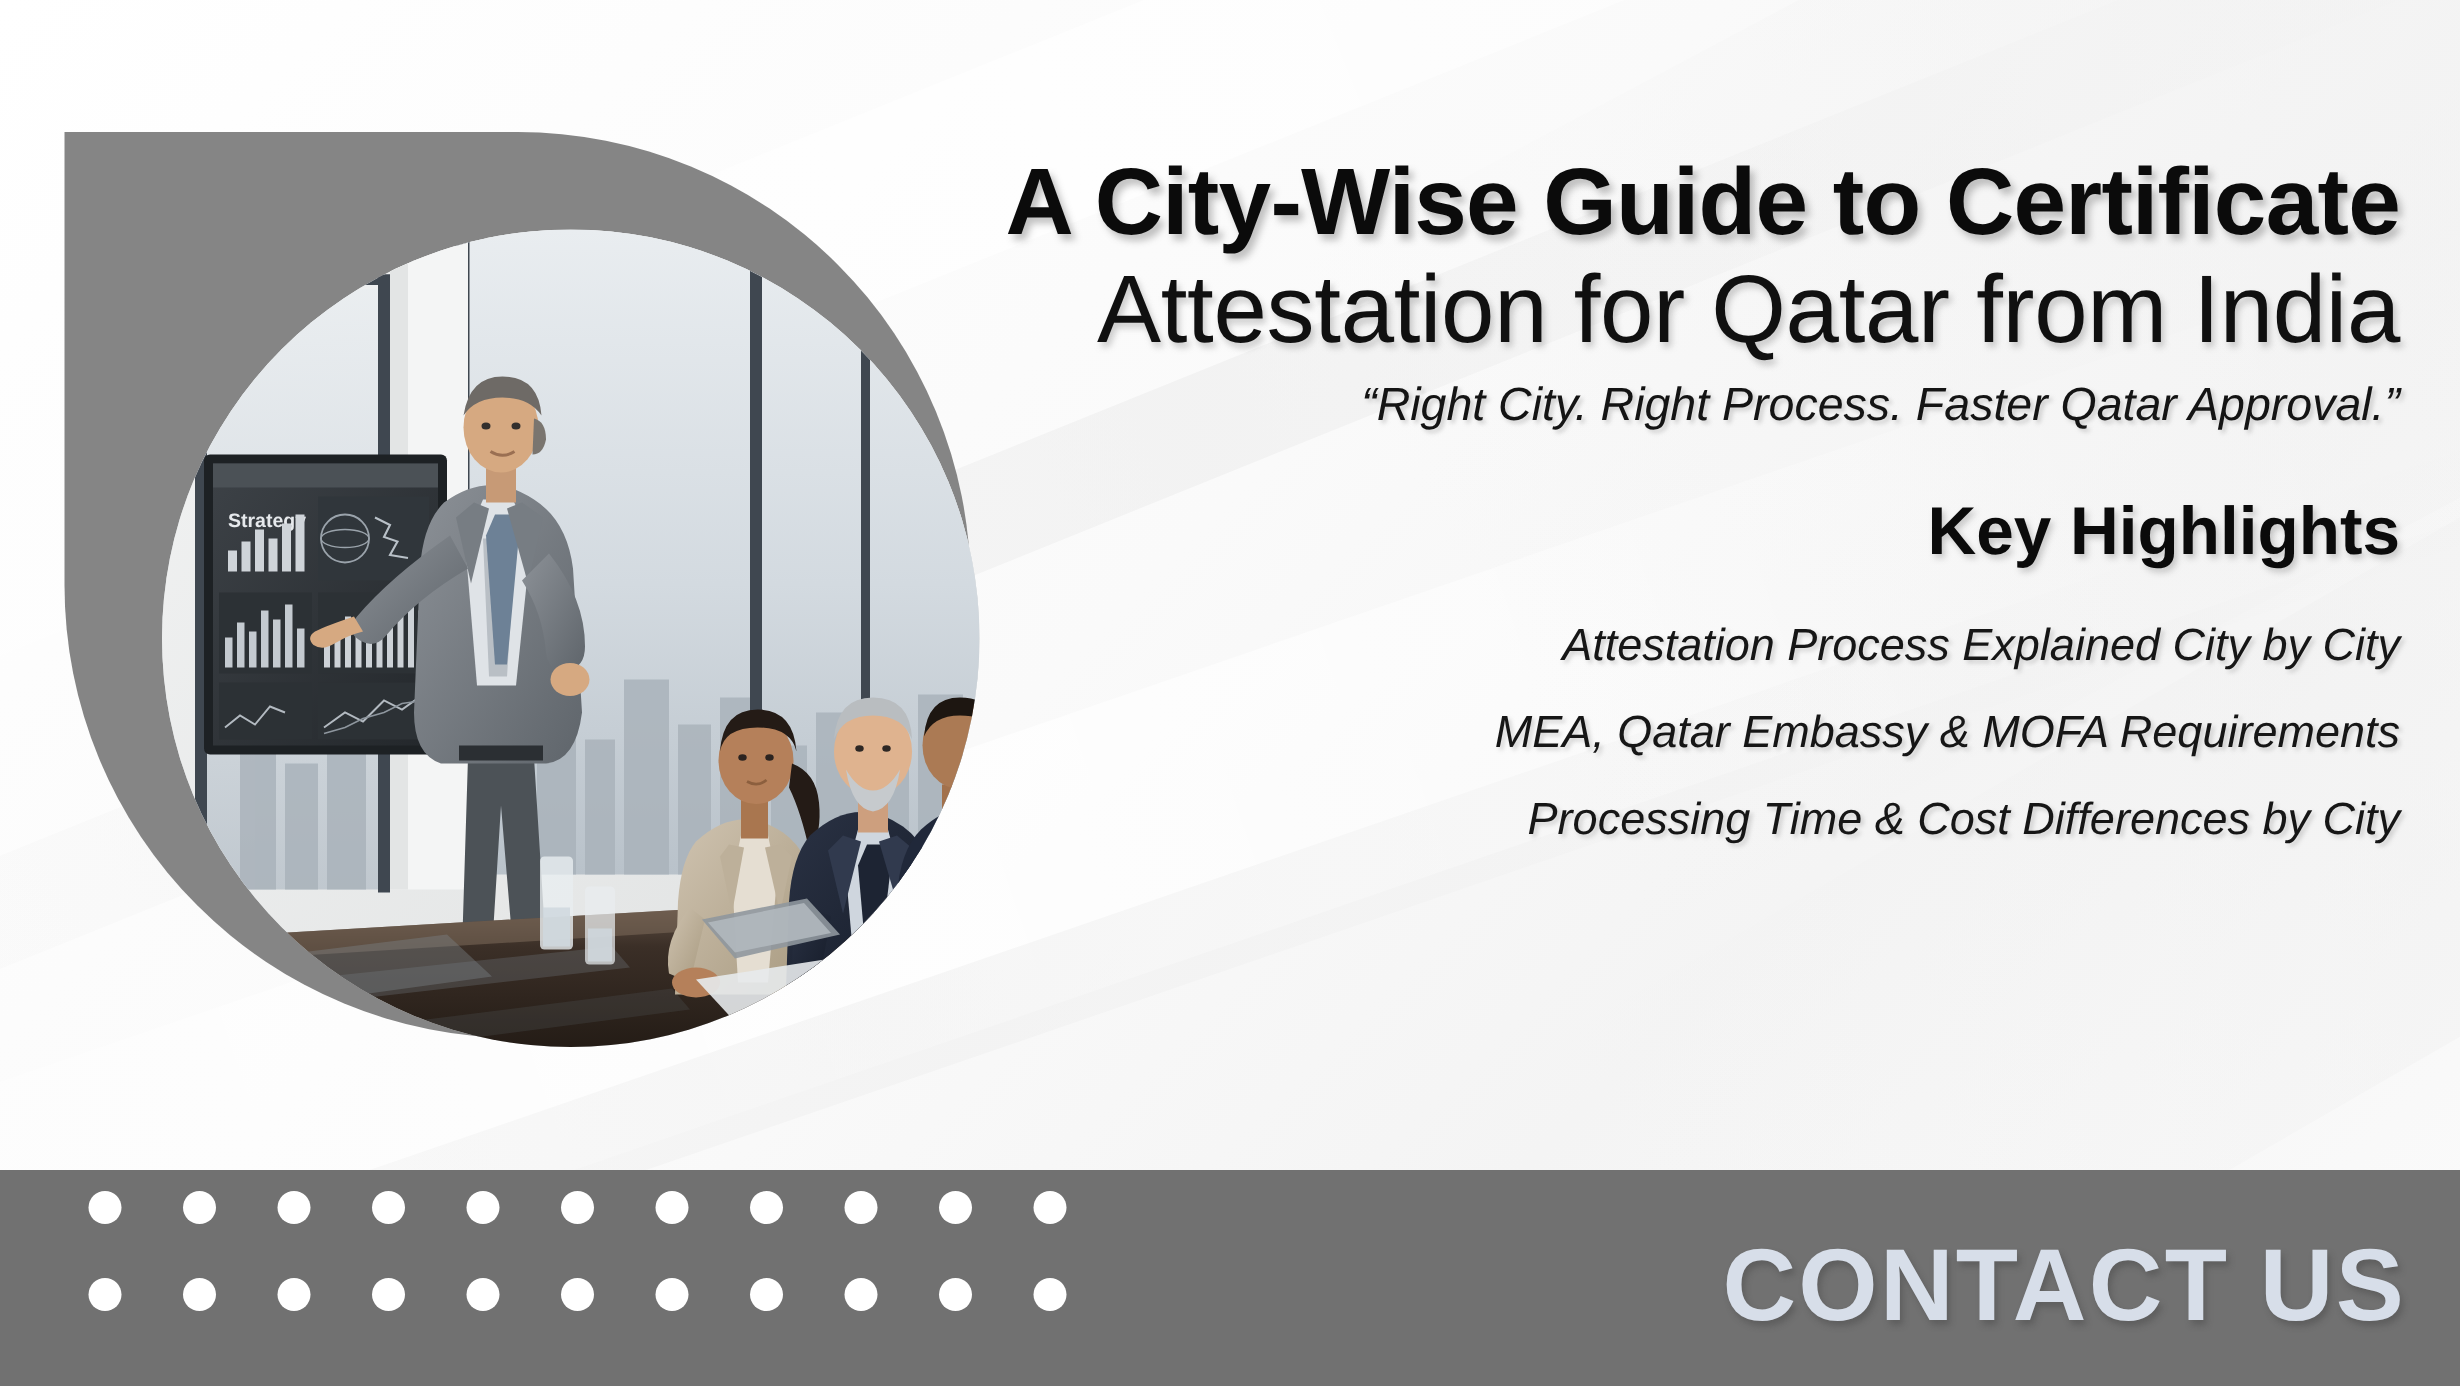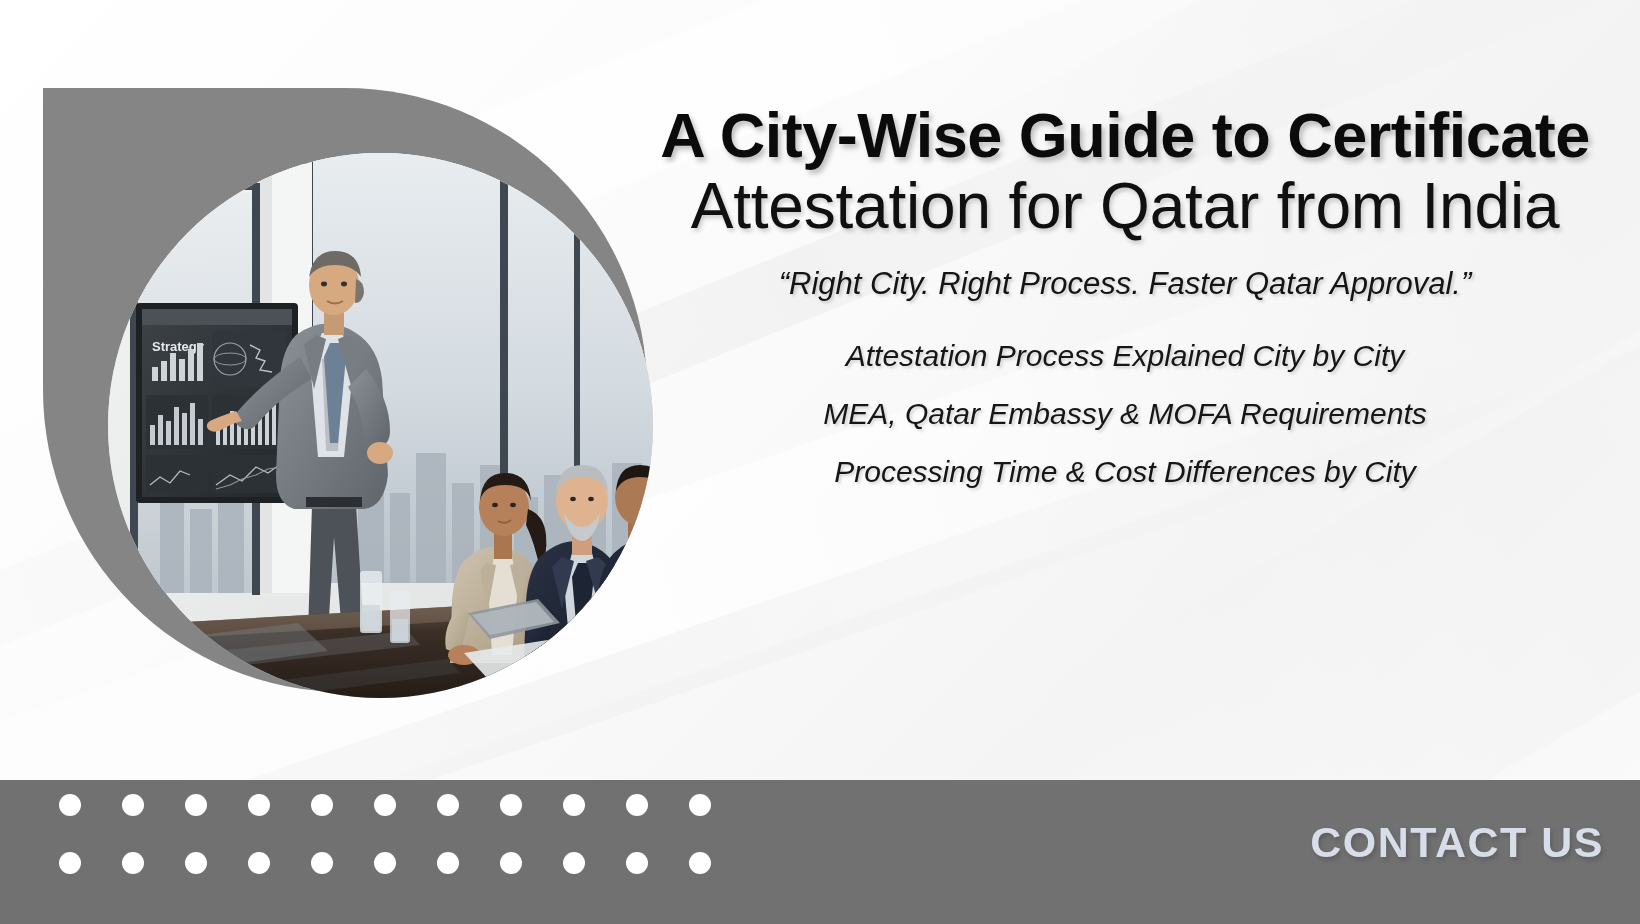--- a/index.html
+++ b/index.html
@@ -61,23 +61,23 @@
     width:545px; height:545px;
     border-radius:50%;
     overflow:hidden;
     background:#cfd3d6;
   }
   .photo-circle svg { display:block; width:545px; height:545px; }
 
   
   #text-col {
     position:absolute;
-    right:25px; top:104px;
+    right:40px; top:104px;
     width:980px;
-    text-align:center;
+    text-align:right;
   }
   .title-l1 {
     font-family:"Liberation Sans", sans-serif;
     font-weight:bold;
     font-size:63px;
     line-height:1.0;
     letter-spacing:-0.5px;
     color:#0b0b0b;
     text-shadow:3px 4px 5px rgba(120,120,120,.45);
     white-space:nowrap;
@@ -92,21 +92,21 @@
     text-shadow:2px 3px 4px rgba(130,130,130,.40);
     white-space:nowrap;
   }
   .tagline {
     font-family:"Liberation Sans", sans-serif;
     font-style:italic;
     font-weight:normal;
     font-size:31px;
     line-height:1.1;
     color:#141414;
-    margin-top:22px;
+    margin-top:8px;
     text-shadow:2px 2px 3px rgba(140,140,140,.40);
     white-space:nowrap;
   }
   .kh-heading {
     font-family:"Liberation Sans", sans-serif;
     font-weight:bold;
     font-size:45px;
     line-height:1.0;
     color:#0b0b0b;
     margin-top:44px;
@@ -143,21 +143,21 @@
   #dot-grid .dot {
     width:22px; height:22px;
     border-radius:50%;
     background:#ffffff;
   }
   #contact-us {
     position:absolute;
     right:36px; top:38px;
     font-family:"Liberation Sans", sans-serif;
     font-weight:bold;
-    font-size:43px;
+    font-size:68px;
     letter-spacing:1.5px;
     color:#d7dee9;
     text-shadow:2px 3px 4px rgba(60,60,60,.35);
     white-space:nowrap;
   }
 </style>
 </head>
 <body>
 
 <div id="banner">
@@ -387,20 +387,21 @@
           <path d="M76 484 L190 470 L220 498 L104 514 Z" fill="#7e858a" opacity="0.4"></path>
         </g>
       </svg>
     </div>
   </div>
 
   <div id="text-col">
     <div class="title-l1">A City-Wise Guide to Certificate</div>
     <div class="title-l2">Attestation for Qatar from India</div>
     <div class="tagline">“Right City. Right Process. Faster Qatar Approval.”</div>
+    <div class="kh-heading">Key Highlights</div>
     <ul class="highlights">
       <li>Attestation Process Explained City by City</li>
       <li>MEA, Qatar Embassy &amp; MOFA Requirements</li>
       <li>Processing Time &amp; Cost Differences by City</li>
     </ul>
   </div>
 
   <div id="footer">
     <div id="dot-grid">
       <span class="dot"></span>

